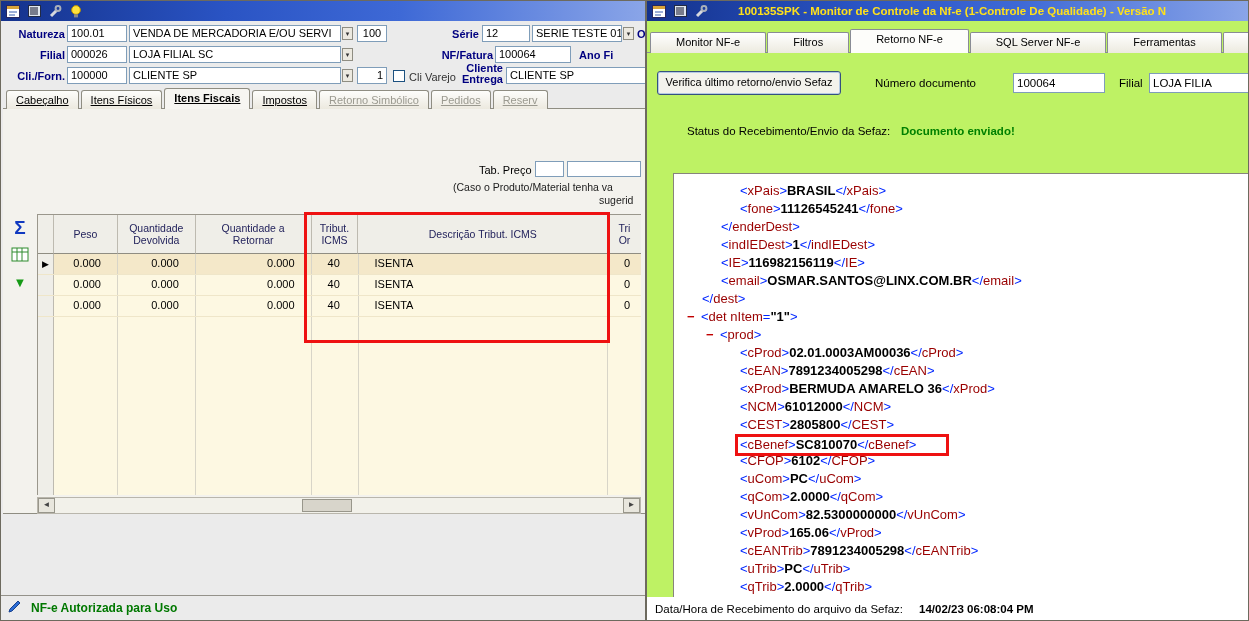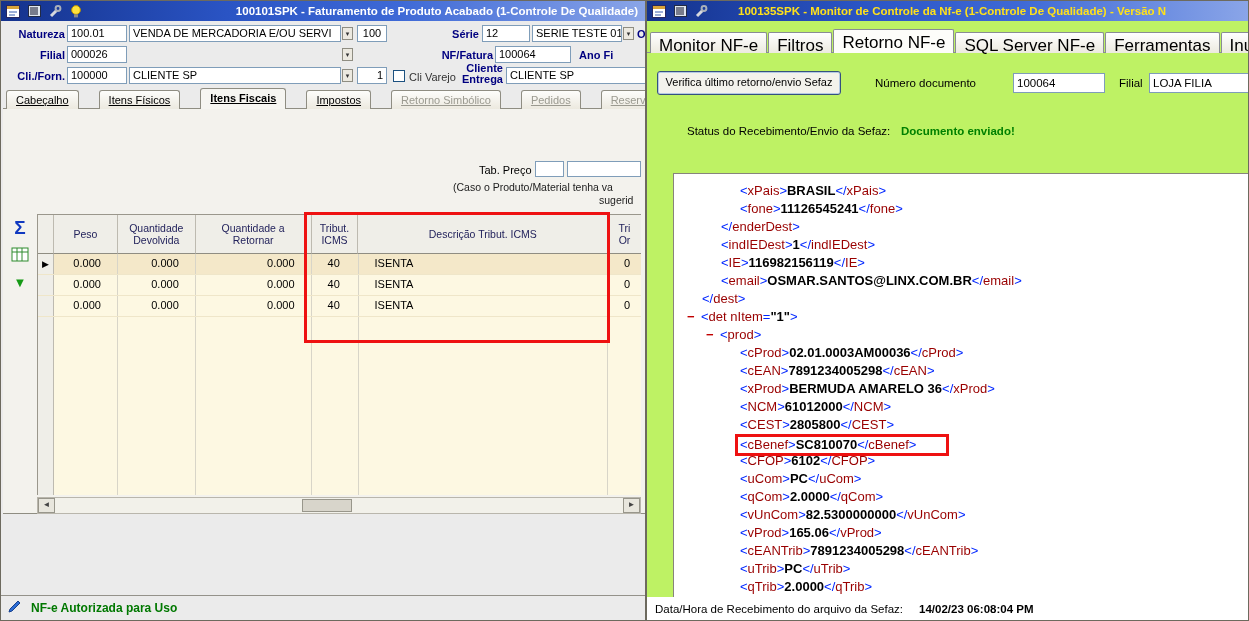--- a/index.html
+++ b/index.html
@@ -17,21 +17,21 @@
 
 .nlabel{position:absolute;font-size:11px;font-weight:bold;color:#000080;white-space:nowrap}
 .plabel{position:absolute;font-size:11px;color:#000;white-space:nowrap}
 .fld{position:absolute;height:17px;background:#fff;border:1px solid #7f9db9;font-size:11px;line-height:15px;padding:0 3px;white-space:nowrap;overflow:hidden;color:#000}
 .fld.ra{text-align:right}
 .fld.tall{height:20px;line-height:18px;font-size:11.5px}
 .lkp{position:absolute;width:11px;height:13px;background:#ece9e0;border:1px solid #8f8d82;font-size:7px;line-height:11px;text-align:center;color:#333}
 .cbx{position:absolute;width:12px;height:12px;background:#fff;border:1px solid #1c5180}
 
 .ltabs{position:absolute;left:5px;top:87px;height:21px;display:flex;align-items:flex-end;z-index:3}
-.ltab{height:19px;padding:3px 9px 0;margin-right:20px;font-size:11px;background:linear-gradient(#fdfdfb,#ece9df);border:1px solid #8f8d82;border-bottom:none;border-radius:3px 3px 0 0;text-decoration:underline;color:#000;white-space:nowrap}
+.ltab{height:19px;padding:3px 9px 0;margin-right:2px;font-size:11px;background:linear-gradient(#fdfdfb,#ece9df);border:1px solid #8f8d82;border-bottom:none;border-radius:3px 3px 0 0;text-decoration:underline;color:#000;white-space:nowrap}
 .ltab.active{height:21px;font-weight:bold;background:#f6f5f1}
 .ltab.disabled{color:#9b9a90}
 .lpanel{position:absolute;left:2px;top:107px;width:642px;height:406px;background:#f3f2ed;border-top:1px solid #8f8d82;border-bottom:1px solid #8f8d82}
 .hint{position:absolute;font-size:10.5px;color:#1c1c1c;white-space:nowrap;overflow:hidden}
 
 .grid{position:absolute;left:36px;top:213px;width:604px;border-left:1px solid #9a978c;border-top:1px solid #9a978c;background:#fdf8e2}
 .gr{display:flex}
 .th{background:#efeee8;border-right:1px solid #bdbab0;border-bottom:1px solid #8f8d82;display:flex;flex-direction:column;align-items:center;justify-content:center;font-size:10.5px;color:#23235c;height:39px;text-align:center;line-height:12px;overflow:hidden}
 .row{display:flex;background:#fdf8e2;border-bottom:1px solid #efe6c9}
 .row.sel{background:#f4e8c9}
@@ -50,21 +50,21 @@
 .sigma{font-size:19px;font-weight:bold;color:#1039c0;line-height:19px}
 .garrow{font-size:13px;color:#169a16;line-height:13px}
 
 .lstatus{position:absolute;left:0;right:0;bottom:0;height:25px;border-top:1px solid #94928a;display:flex;align-items:center;gap:8px;padding:0 6px;background:#ebebeb}
 .stext{font-size:12px;font-weight:bold;color:#007800}
 
 .anno{position:absolute;border:3px solid #ee1111;z-index:30;pointer-events:none}
 #anno-left{left:303px;top:211px;width:306px;height:131px}
 
 .rtabs{position:absolute;left:3px;top:27px;right:0;height:25px;display:flex;align-items:flex-end;z-index:2}
-.rtab{height:21px;padding:3px 8px 0;font-size:17px;background:linear-gradient(#ffffff,#eceadf);border:1px solid #898c95;border-bottom:none;border-radius:2px 2px 0 0;margin-right:1px;white-space:nowrap;color:#000}
+.rtab{height:21px;padding:3px 25px 0;font-size:11px;background:linear-gradient(#ffffff,#eceadf);border:1px solid #898c95;border-bottom:none;border-radius:2px 2px 0 0;margin-right:1px;white-space:nowrap;color:#000}
 .rtab.active{height:24px;background:#fdfdfa;position:relative}
 .rtabline{position:absolute;left:0;right:0;top:51px;height:1px;background:#898c95}
 
 .vbtn{position:absolute;left:10px;top:70px;width:184px;height:24px;background:#f3f2ec;border:1px solid #35527d;border-radius:3px;box-shadow:inset 0 0 0 1px #b5cae4;font-size:11px;font-family:"Liberation Sans",sans-serif;color:#000;text-align:center;line-height:21px;overflow:hidden}
 .rlabel{position:absolute;font-size:11.5px;color:#000;white-space:nowrap}
 .greenbold{font-weight:bold;color:#008000}
 
 .xmlpanel{position:absolute;left:26px;top:172px;right:-4px;height:425px;background:#fff;border:1px solid #87847c;overflow:hidden;padding-top:8px}
 .xline{height:18px;line-height:18px;font-size:13px;white-space:nowrap}
 .xb{color:#0026ff}
@@ -108,36 +108,36 @@
             <path d="M3 11 L9 5" stroke="#d6d9de" stroke-width="3"></path>
             <circle cx="10" cy="3.5" r="2.4" fill="none" stroke="#aab0ba" stroke-width="2"></circle>
           </svg>
       </span>
       <span class="ticon">
         <svg width="12" height="13">
             <circle cx="6" cy="5" r="4.4" fill="#ffe23c" stroke="#b89000"></circle>
             <rect x="4" y="9.4" width="4" height="3" fill="#8a8a8a"></rect>
           </svg>
       </span>
-      <span class="ttext">100101SPK - Faturamento de Produto Acabado (1-Controle De Qualidade)</span>
     </div>
 
     <div class="nlabel" style="left:2px;top:27px;width:62px;text-align:right">Natureza</div>
     <div class="fld" style="left:66px;top:24px;width:60px">100.01</div>
     <div class="fld" style="left:128px;top:24px;width:212px">VENDA DE MERCADORIA E/OU SERVI</div>
     <div class="lkp" style="left:341px;top:26px">▾</div>
     <div class="fld" style="left:356px;top:24px;width:30px;text-align:center">100</div>
     <div class="nlabel" style="left:440px;top:27px;width:38px;text-align:right">Série</div>
     <div class="fld" style="left:481px;top:24px;width:48px">12</div>
     <div class="fld" style="left:531px;top:24px;width:90px">SERIE TESTE 01.1</div>
     <div class="lkp" style="left:622px;top:26px">▾</div>
     <div class="nlabel" style="left:636px;top:27px">O</div>
 
     <div class="nlabel" style="left:2px;top:48px;width:62px;text-align:right">Filial</div>
     <div class="fld" style="left:66px;top:45px;width:60px">000026</div>
+    <div class="fld" style="left:128px;top:45px;width:212px">LOJA FILIAL SC</div>
     <div class="lkp" style="left:341px;top:47px">▾</div>
     <div class="nlabel" style="left:430px;top:48px;width:62px;text-align:right">NF/Fatura</div>
     <div class="fld" style="left:494px;top:45px;width:76px">100064</div>
     <div class="nlabel" style="left:578px;top:48px">Ano Fi</div>
 
     <div class="nlabel" style="left:2px;top:69px;width:62px;text-align:right">Cli./Forn.</div>
     <div class="fld" style="left:66px;top:66px;width:60px">100000</div>
     <div class="fld" style="left:128px;top:66px;width:212px">CLIENTE SP</div>
     <div class="lkp" style="left:341px;top:68px">▾</div>
     <div class="fld ra" style="left:356px;top:66px;width:30px">1</div>

